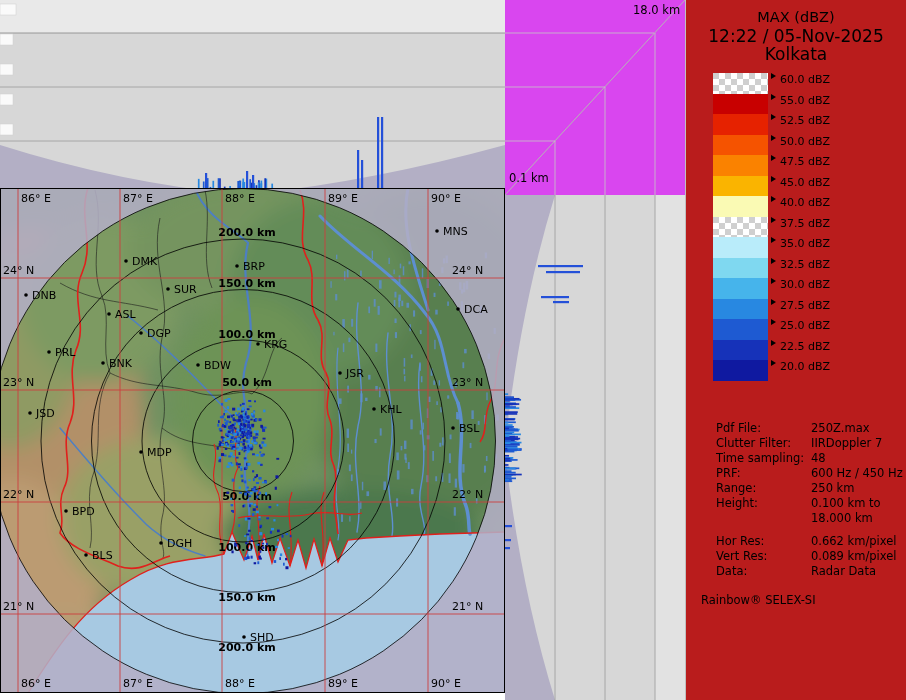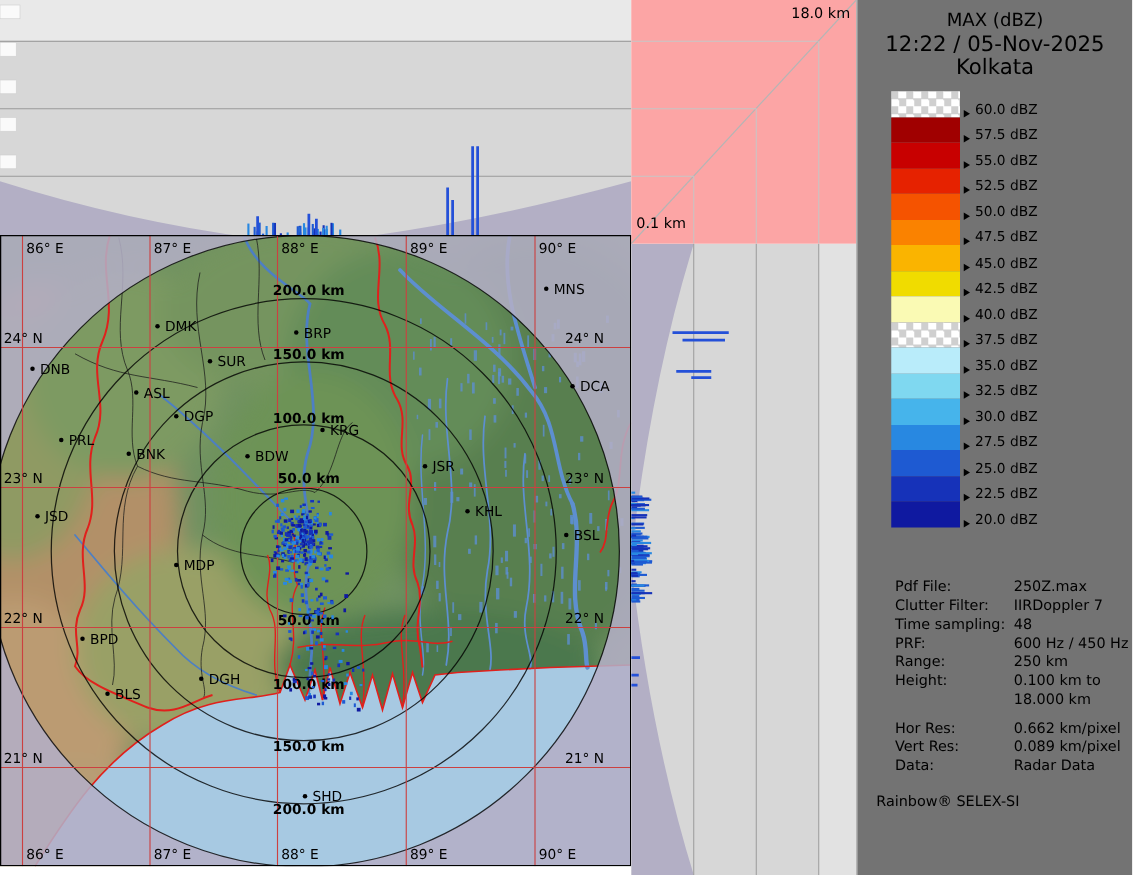--- a/index.html
+++ b/index.html
@@ -1,31 +1,31 @@
 <!DOCTYPE html>
 <html><head>
 <meta charset="utf-8">
 <style>
   *{box-sizing:border-box;margin:0;padding:0}
   html,body{background:#fff}
   body{font-family:"DejaVu Sans",sans-serif;color:#000}
   #app{position:relative;width:906px;height:700px;overflow:hidden;background:#fff}
   .abs{position:absolute}
   #top-panel{left:0;top:0;width:505px;height:195px}
-  #corner-panel{left:505px;top:0;width:180px;height:195px;background:#fca5a5}
+  #corner-panel{left:505px;top:0;width:180px;height:195px;background:#d946ef}
   #map-panel{left:0;top:188px;width:502px;height:505px}
   #side-panel{left:505px;top:195px;width:180px;height:505px}
-  #legend-panel{left:685px;top:0;width:221px;height:700px;background:#737373;border-left:1px solid #c0c0c0;padding-top:8px}
+  #legend-panel{left:685px;top:0;width:221px;height:700px;background:#b91c1c;border-left:1px solid #c0c0c0;padding-top:8px}
   svg{display:block}
   svg text{font-family:"DejaVu Sans",sans-serif}
   .legend-head{text-align:center}
   #legend-title{font-size:14.5px;line-height:19px}
   #legend-time,#legend-site{font-size:17px;line-height:18px}
   #scale-rows{margin:10px 0 0 27px}
-  .scale-row{display:flex;align-items:flex-end;height:20.5px}
+  .scale-row{display:flex;align-items:flex-start;height:20.5px}
   .swatch{width:55px;height:20.5px;flex:0 0 55px}
   .checker{background:repeating-conic-gradient(#ffffff 0% 25%, #cfcfcf 0% 50%) 0 0/12px 12px}
   .tickmark{width:0;height:0;border-left:5px solid #000;border-top:3.5px solid transparent;border-bottom:3.5px solid transparent;margin:0 4px 0 3px}
   .scale-label{font-size:11px;white-space:nowrap}
   #meta-rows{margin:40px 0 0 30px}
   .meta-row{display:flex;font-size:11.5px;line-height:15px}
   .meta-row.gap{margin-top:8px}
   .meta-label{flex:0 0 95px}
   .meta-value{flex:1;white-space:nowrap}
   #brand{margin:14px 0 0 15px;font-size:11.5px}
@@ -947,25 +947,20 @@
       <div id="legend-time">12:22 / 05-Nov-2025</div>
       <div id="legend-site">Kolkata</div>
     </div>
     <div id="scale-rows">
         <div class="scale-row">
           <span class="swatch checker"></span>
           <span class="tickmark"></span>
           <span class="scale-label">60.0 dBZ</span>
         </div>
         <div class="scale-row">
-          <span class="swatch" style="background: rgb(160, 0, 0);"></span>
-          <span class="tickmark"></span>
-          <span class="scale-label">57.5 dBZ</span>
-        </div>
-        <div class="scale-row">
           <span class="swatch" style="background: rgb(200, 0, 0);"></span>
           <span class="tickmark"></span>
           <span class="scale-label">55.0 dBZ</span>
         </div>
         <div class="scale-row">
           <span class="swatch" style="background: rgb(230, 34, 0);"></span>
           <span class="tickmark"></span>
           <span class="scale-label">52.5 dBZ</span>
         </div>
         <div class="scale-row">
@@ -975,25 +970,20 @@
         </div>
         <div class="scale-row">
           <span class="swatch" style="background: rgb(250, 130, 0);"></span>
           <span class="tickmark"></span>
           <span class="scale-label">47.5 dBZ</span>
         </div>
         <div class="scale-row">
           <span class="swatch" style="background: rgb(250, 180, 0);"></span>
           <span class="tickmark"></span>
           <span class="scale-label">45.0 dBZ</span>
-        </div>
-        <div class="scale-row">
-          <span class="swatch" style="background: rgb(240, 220, 0);"></span>
-          <span class="tickmark"></span>
-          <span class="scale-label">42.5 dBZ</span>
         </div>
         <div class="scale-row">
           <span class="swatch" style="background: rgb(250, 250, 180);"></span>
           <span class="tickmark"></span>
           <span class="scale-label">40.0 dBZ</span>
         </div>
         <div class="scale-row">
           <span class="swatch checker"></span>
           <span class="tickmark"></span>
           <span class="scale-label">37.5 dBZ</span>

